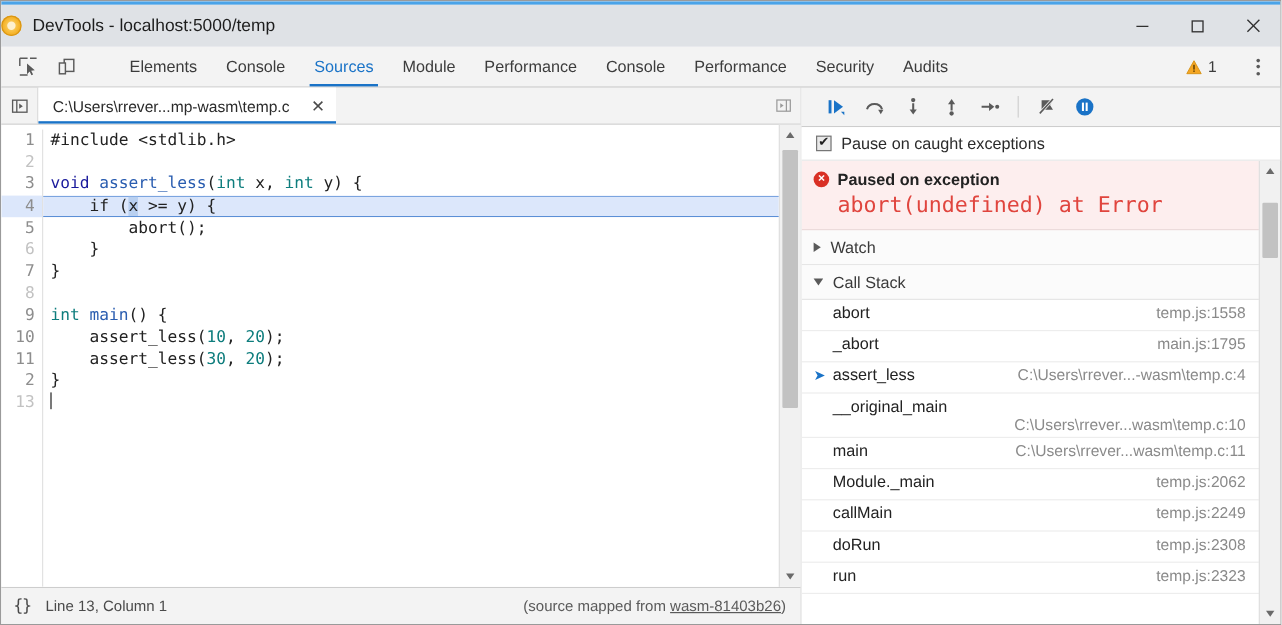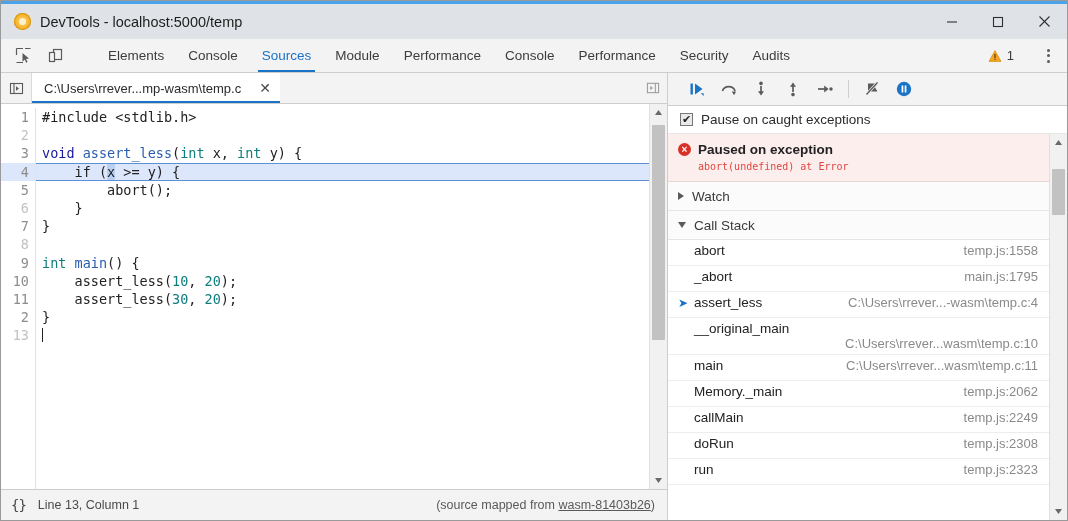--- a/index.html
+++ b/index.html
@@ -33,21 +33,21 @@
     flex: 0 0 auto;
     height: 35px;
     background: #dfe2e6;
     display: flex;
     align-items: center;
     position: relative;
   }
   .titlebar-left {
     display: flex;
     align-items: center;
-    padding-left: 13px;
+    padding-left: 0;
     gap: 9px;
   }
   .app-icon {
     width: 17px;
     height: 17px;
     border-radius: 50%;
     background: radial-gradient(circle at 50% 50%, #fdd97a 0%, #f6b52c 55%, #e89a16 100%);
     box-shadow: inset 0 0 0 1px #d99614;
     position: relative;
   }
@@ -438,21 +438,21 @@
     font-size: 10px;
     line-height: 13px;
     text-align: center;
     font-weight: bold;
     flex: 0 0 auto;
   }
   .exc-detail {
     margin-top: 4px;
     padding-left: 20px;
     font-family: "DejaVu Sans Mono", monospace;
-    font-size: 10px;
+    font-size: 18px;
     color: #e0453e;
   }
 
   .section-head {
     flex: 0 0 auto;
     height: 28px;
     display: flex;
     align-items: center;
     gap: 8px;
     padding-left: 10px;
@@ -818,21 +818,21 @@
                 <span class="cs-name">__original_main</span>
                 <span class="cs-loc">C:\Users\rrever...wasm\temp.c:10</span>
               </div>
               <div class="cs-row">
                 <span class="cs-marker"></span>
                 <span class="cs-name">main</span>
                 <span class="cs-loc">C:\Users\rrever...wasm\temp.c:11</span>
               </div>
               <div class="cs-row">
                 <span class="cs-marker"></span>
-                <span class="cs-name">Memory._main</span>
+                <span class="cs-name">Module._main</span>
                 <span class="cs-loc">temp.js:2062</span>
               </div>
               <div class="cs-row">
                 <span class="cs-marker"></span>
                 <span class="cs-name">callMain</span>
                 <span class="cs-loc">temp.js:2249</span>
               </div>
               <div class="cs-row">
                 <span class="cs-marker"></span>
                 <span class="cs-name">doRun</span>

